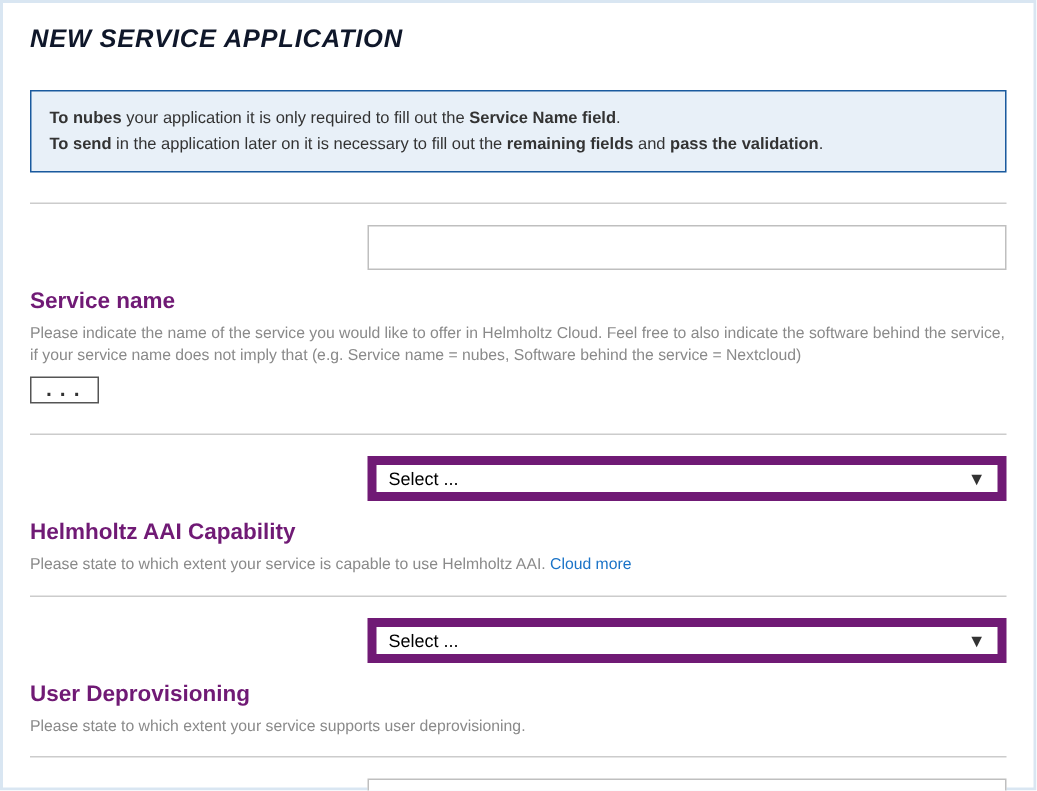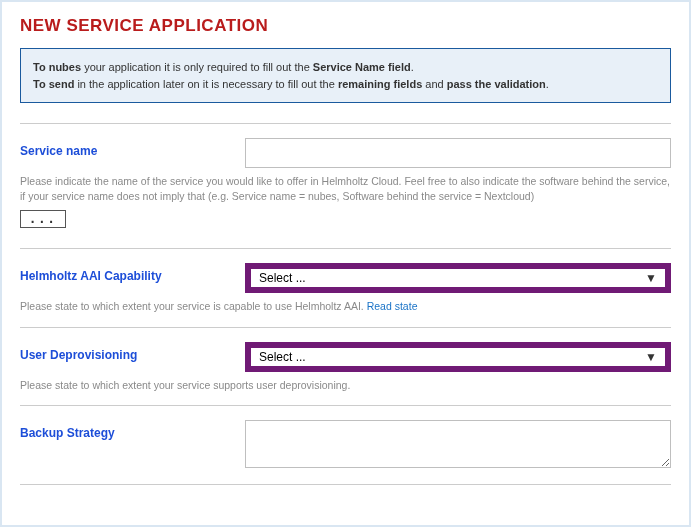--- a/index.html
+++ b/index.html
@@ -14,24 +14,25 @@
     border: 2px solid #d9e6f2;
     background: #fff;
     width: 691px;
     height: 527px;
     padding: 14px 18px 18px 18px;
   }
   .page-title {
     font-size: 17px;
     font-weight: 700;
     letter-spacing: 0.5px;
-    color: #b91c1c;
-    margin-bottom: 12px;
+    color: #0f172a;
+    margin-bottom: 24px;
     text-transform: uppercase;
     font-family: "Arial Black", Arial, sans-serif;
+    font-style: italic;
   }
   .info-box {
     border: 1px solid #1a5a9e;
     background: #e8f0f8;
     padding: 10px 12px;
     font-size: 11px;
     color: #333;
     line-height: 1.5;
     margin-bottom: 20px;
   }
@@ -41,24 +42,25 @@
     border-top: 1px solid #ccc;
     margin: 0 0 14px 0;
   }
   .field-row {
     display: flex;
     align-items: flex-start;
     margin-bottom: 6px;
   }
   .field-label {
     width: 225px;
-    font-size: 12px;
+    font-size: 15px;
     font-weight: 700;
-    color: #1d4ed8;
+    color: #701a75;
     padding-top: 6px;
+    margin-top: 36px;
   }
   .field-control {
     flex: 1;
   }
   .text-input {
     width: 100%;
     height: 30px;
     border: 1px solid #bfbfbf;
     padding: 4px 8px;
     font-size: 12px;
@@ -145,21 +147,21 @@
     <div class="field-row">
       <div class="field-label">Helmholtz AAI Capability</div>
       <div class="field-control">
         <div class="select">
           <span>Select ...</span>
           <span class="chev">▼</span>
         </div>
       </div>
     </div>
     <div class="help">
-      <span>Please state to which extent your service is capable to use Helmholtz AAI. </span><a href="#">Read state</a>
+      <span>Please state to which extent your service is capable to use Helmholtz AAI. </span><a href="#">Cloud more</a>
     </div>
   </div>
 
   <hr class="sep">
 
   <div class="section">
     <div class="field-row">
       <div class="field-label">User Deprovisioning</div>
       <div class="field-control">
         <div class="select">

